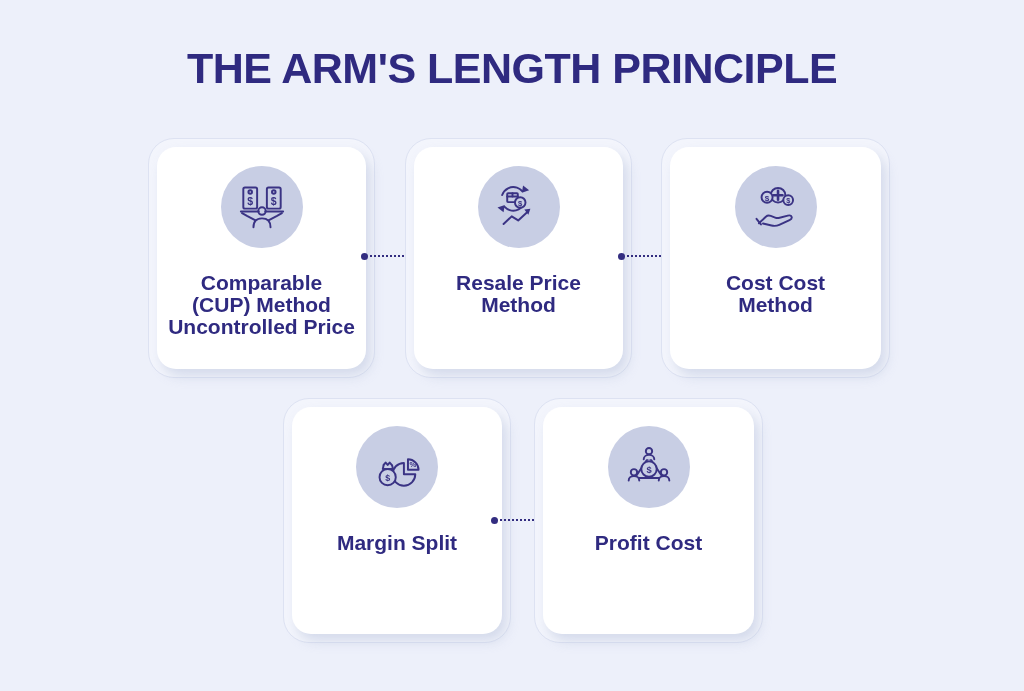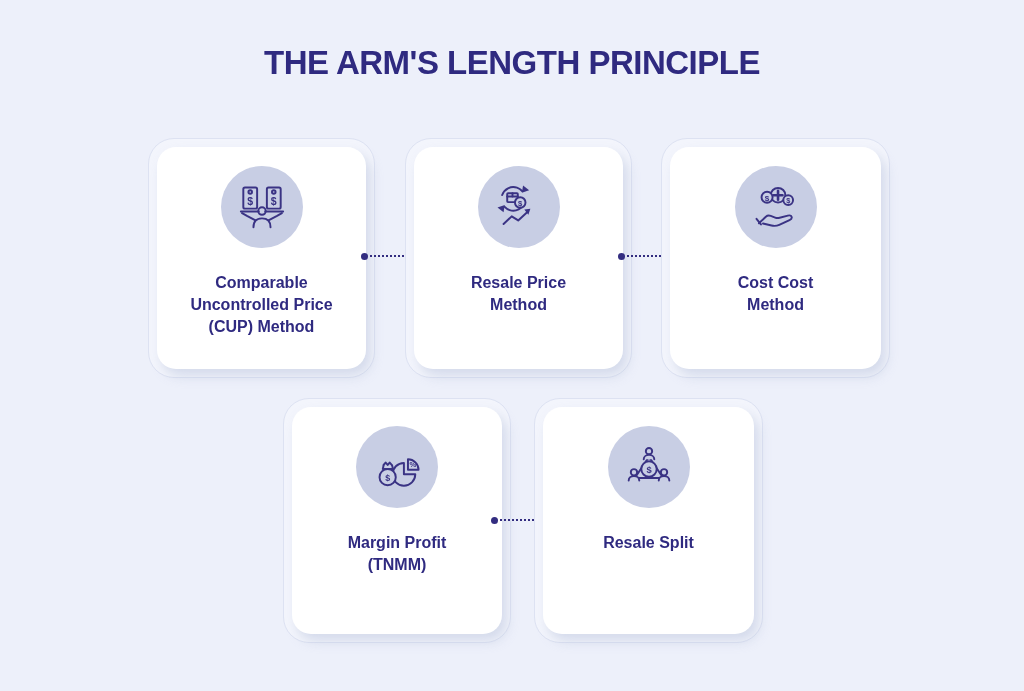--- a/index.html
+++ b/index.html
@@ -6,21 +6,21 @@
   body{
     width:1024px;height:691px;
     background:#edf0fa;
     font-family:"Liberation Sans", sans-serif;
     position:relative;overflow:hidden;
   }
   .stage{position:absolute;inset:0;}
   .page-title{
     position:absolute;top:44px;left:0;width:100%;
     margin:0;text-align:center;
-    font-size:33px;font-weight:bold;letter-spacing:-0.5px;
+    font-size:43px;font-weight:bold;letter-spacing:-0.5px;
     color:#2f2a80;
   }
   .card{
     position:absolute;
     background:#f3f5fc;
     border:1.5px solid #dde2f2;
     border-radius:26px;
   }
   .card-inner{
     position:absolute;inset:8px;
@@ -31,21 +31,21 @@
   }
   .icon-circle{
     width:82px;height:82px;border-radius:50%;
     background:#c8cee4;margin-top:19px;
     display:flex;align-items:center;justify-content:center;
     flex:none;
   }
   .card-title{
     margin-top:24px;
     text-align:center;font-weight:bold;
-    font-size:16px;line-height:22px;
+    font-size:21px;line-height:22px;
     color:#2f2a80;
     padding:0 4px;
   }
   .card-title span{display:block;}
   .connector{
     position:absolute;width:56px;height:8px;
     display:flex;align-items:center;
   }
   .connector .end-dot{
     width:7px;height:7px;border-radius:50%;
@@ -81,22 +81,22 @@
             <path d="M21.5,57 Q21.5,46 32,46 Q42.5,46 42.5,57"></path>
             <path d="M24,48.5 L13.5,43 L7.5,39.5"></path>
             <path d="M40,48.5 L50.5,43 L56.5,39.5"></path>
           </g>
           <text x="17.5" y="29.5" font-size="13" text-anchor="middle">$</text>
           <text x="46.5" y="29.5" font-size="13" text-anchor="middle">$</text>
         </svg>
       </div>
       <div class="card-title">
         <span>Comparable</span>
+        <span>(CUP) Method</span>
         <span>Uncontrolled Price</span>
-        <span>(CUP) Method</span>
       </div>
     </div>
   </div>
 
   <div class="connector" style="left:361px;top:252px;">
     <span class="end-dot"></span>
     <span class="dots"></span>
     <span class="end-dot"></span>
   </div>
 
@@ -163,22 +163,21 @@
             <path d="M45.5,22.5 A13,13 0 0 1 58.5,35.5 L45.5,35.5 Z"></path>
             <circle cx="20.5" cy="44.5" r="10" fill="#c8cee4"></circle>
             <path d="M15.5,30 L14.5,34.5 M26,30 L27,34.5 M14.5,34.5 h12.5"></path>
             <path d="M15.5,29.5 L18,26.5 L20.5,29.5 L23,26.5 L25.5,29.5"></path>
           </g>
           <text x="20.5" y="49" font-size="11" text-anchor="middle">$</text>
           <text x="51.5" y="32.5" font-size="9.5" text-anchor="middle">%</text>
         </svg>
       </div>
       <div class="card-title">
-        <span>Margin Profit</span>
-        <span>(TNMM)</span>
+        <span>Margin Split</span>
       </div>
     </div>
   </div>
 
   <div class="connector" style="left:491px;top:516px;">
     <span class="end-dot"></span>
     <span class="dots"></span>
     <span class="end-dot"></span>
   </div>
 
@@ -193,18 +192,18 @@
             <path d="M25.5,22.5 a6.5,5.5 0 0 1 13,0" fill="#c8cee4"></path>
             <circle cx="13.5" cy="38.5" r="3.9" fill="#c8cee4"></circle>
             <path d="M7,48.5 a6.5,5.5 0 0 1 13,0" fill="#c8cee4"></path>
             <circle cx="50.5" cy="38.5" r="3.9" fill="#c8cee4"></circle>
             <path d="M44,48.5 a6.5,5.5 0 0 1 13,0" fill="#c8cee4"></path>
           </g>
           <text x="32" y="39" font-size="11.5" text-anchor="middle">$</text>
         </svg>
       </div>
       <div class="card-title">
-        <span>Resale Split</span>
+        <span>Profit Cost</span>
       </div>
     </div>
   </div>
 
 </div>
 
 </body></html>

